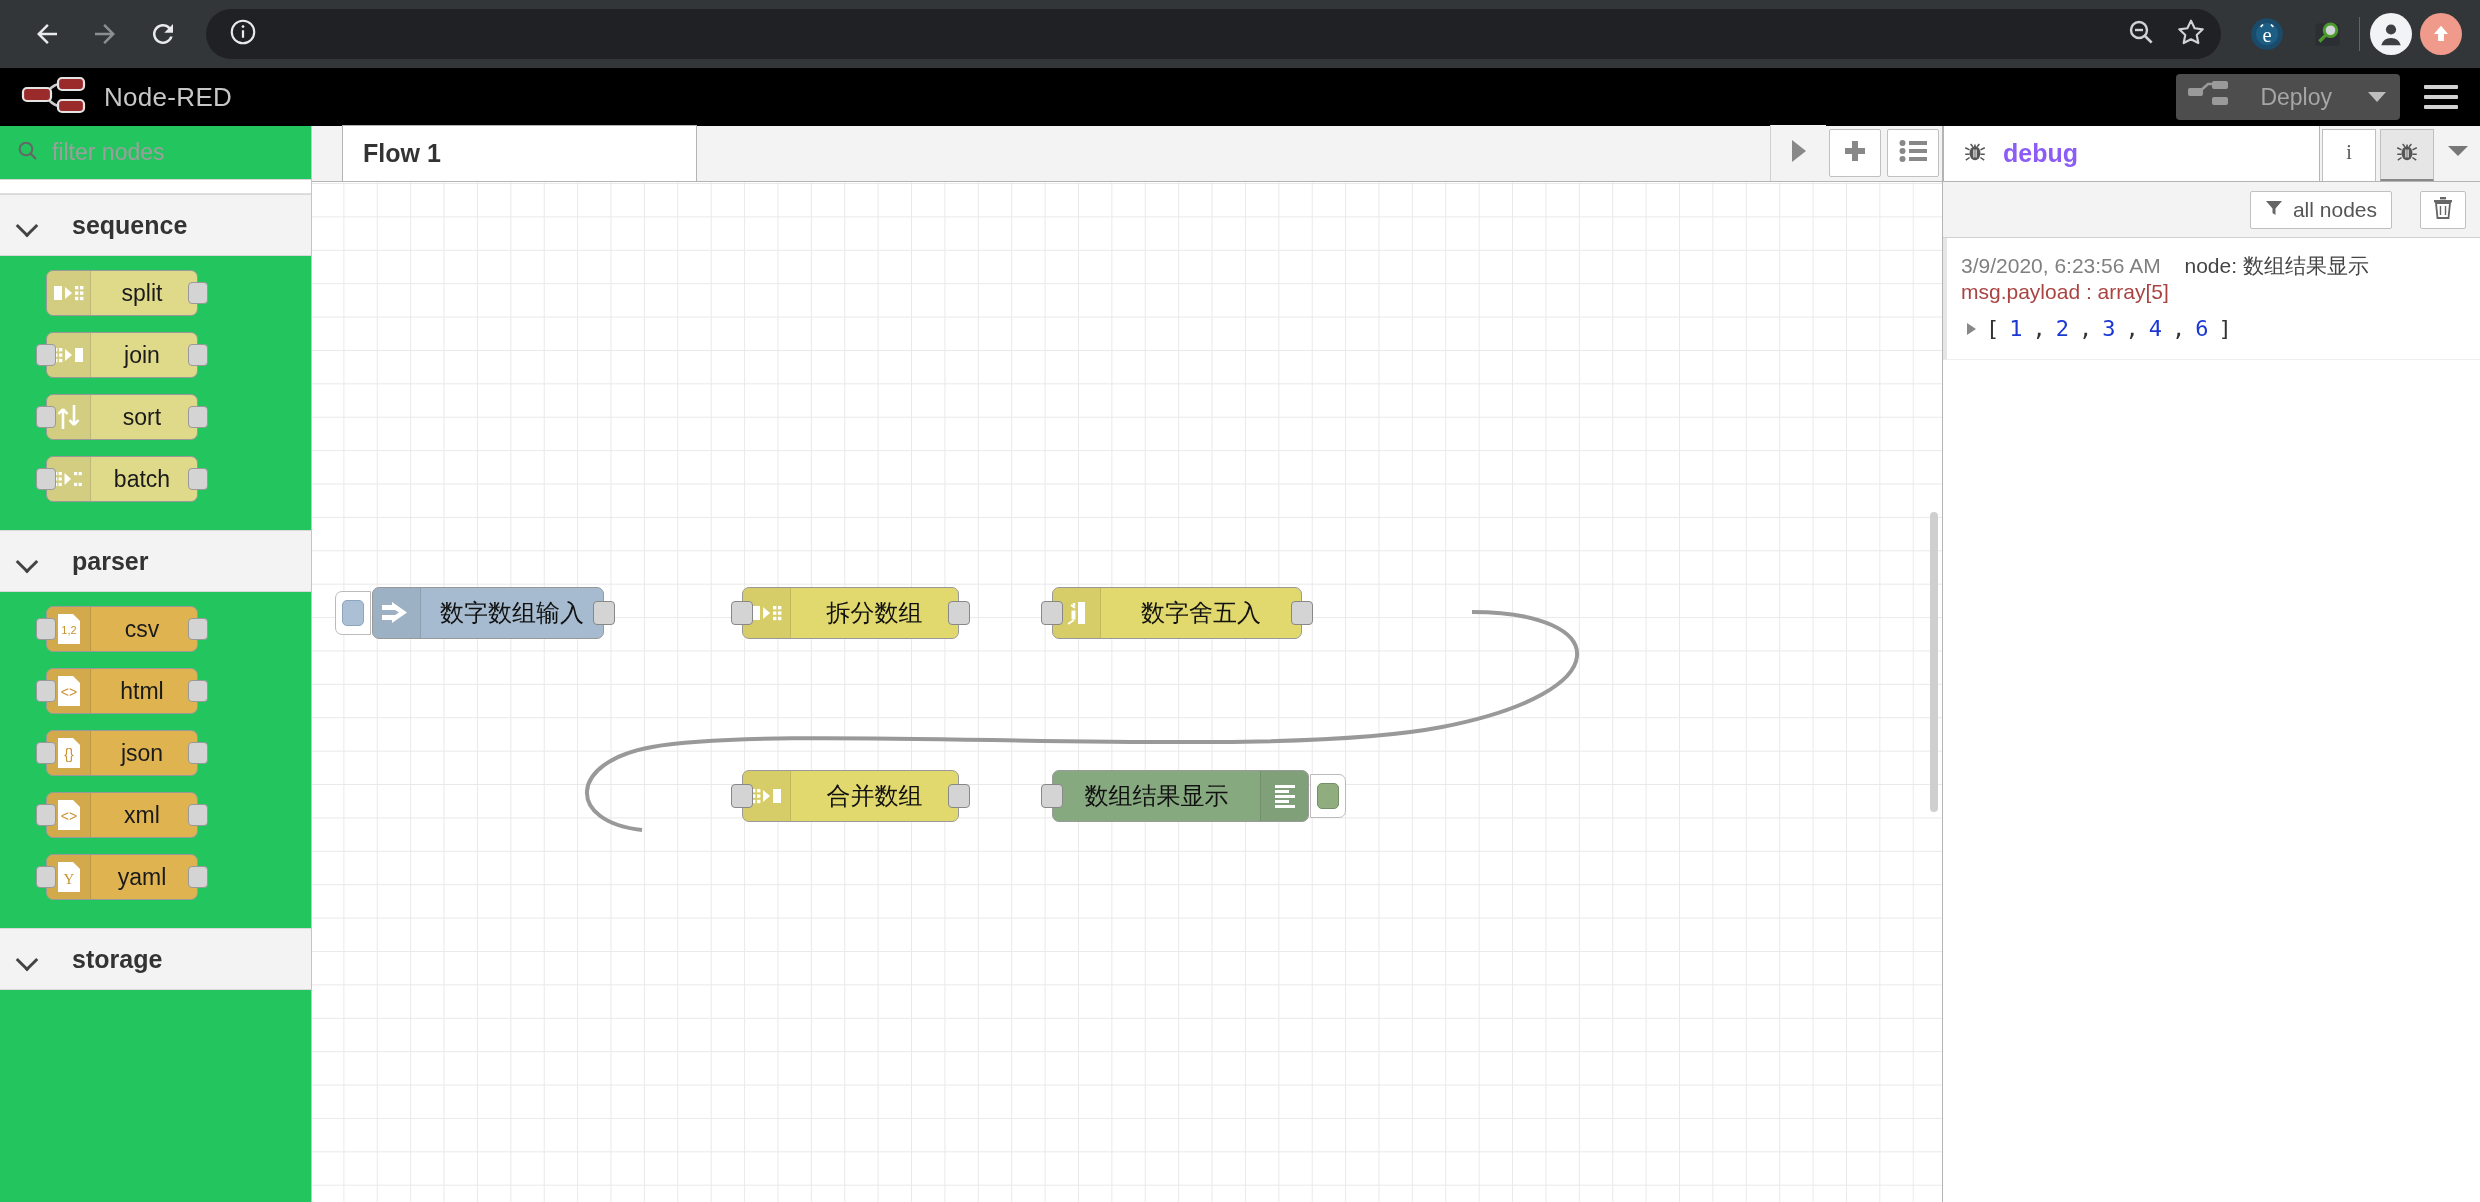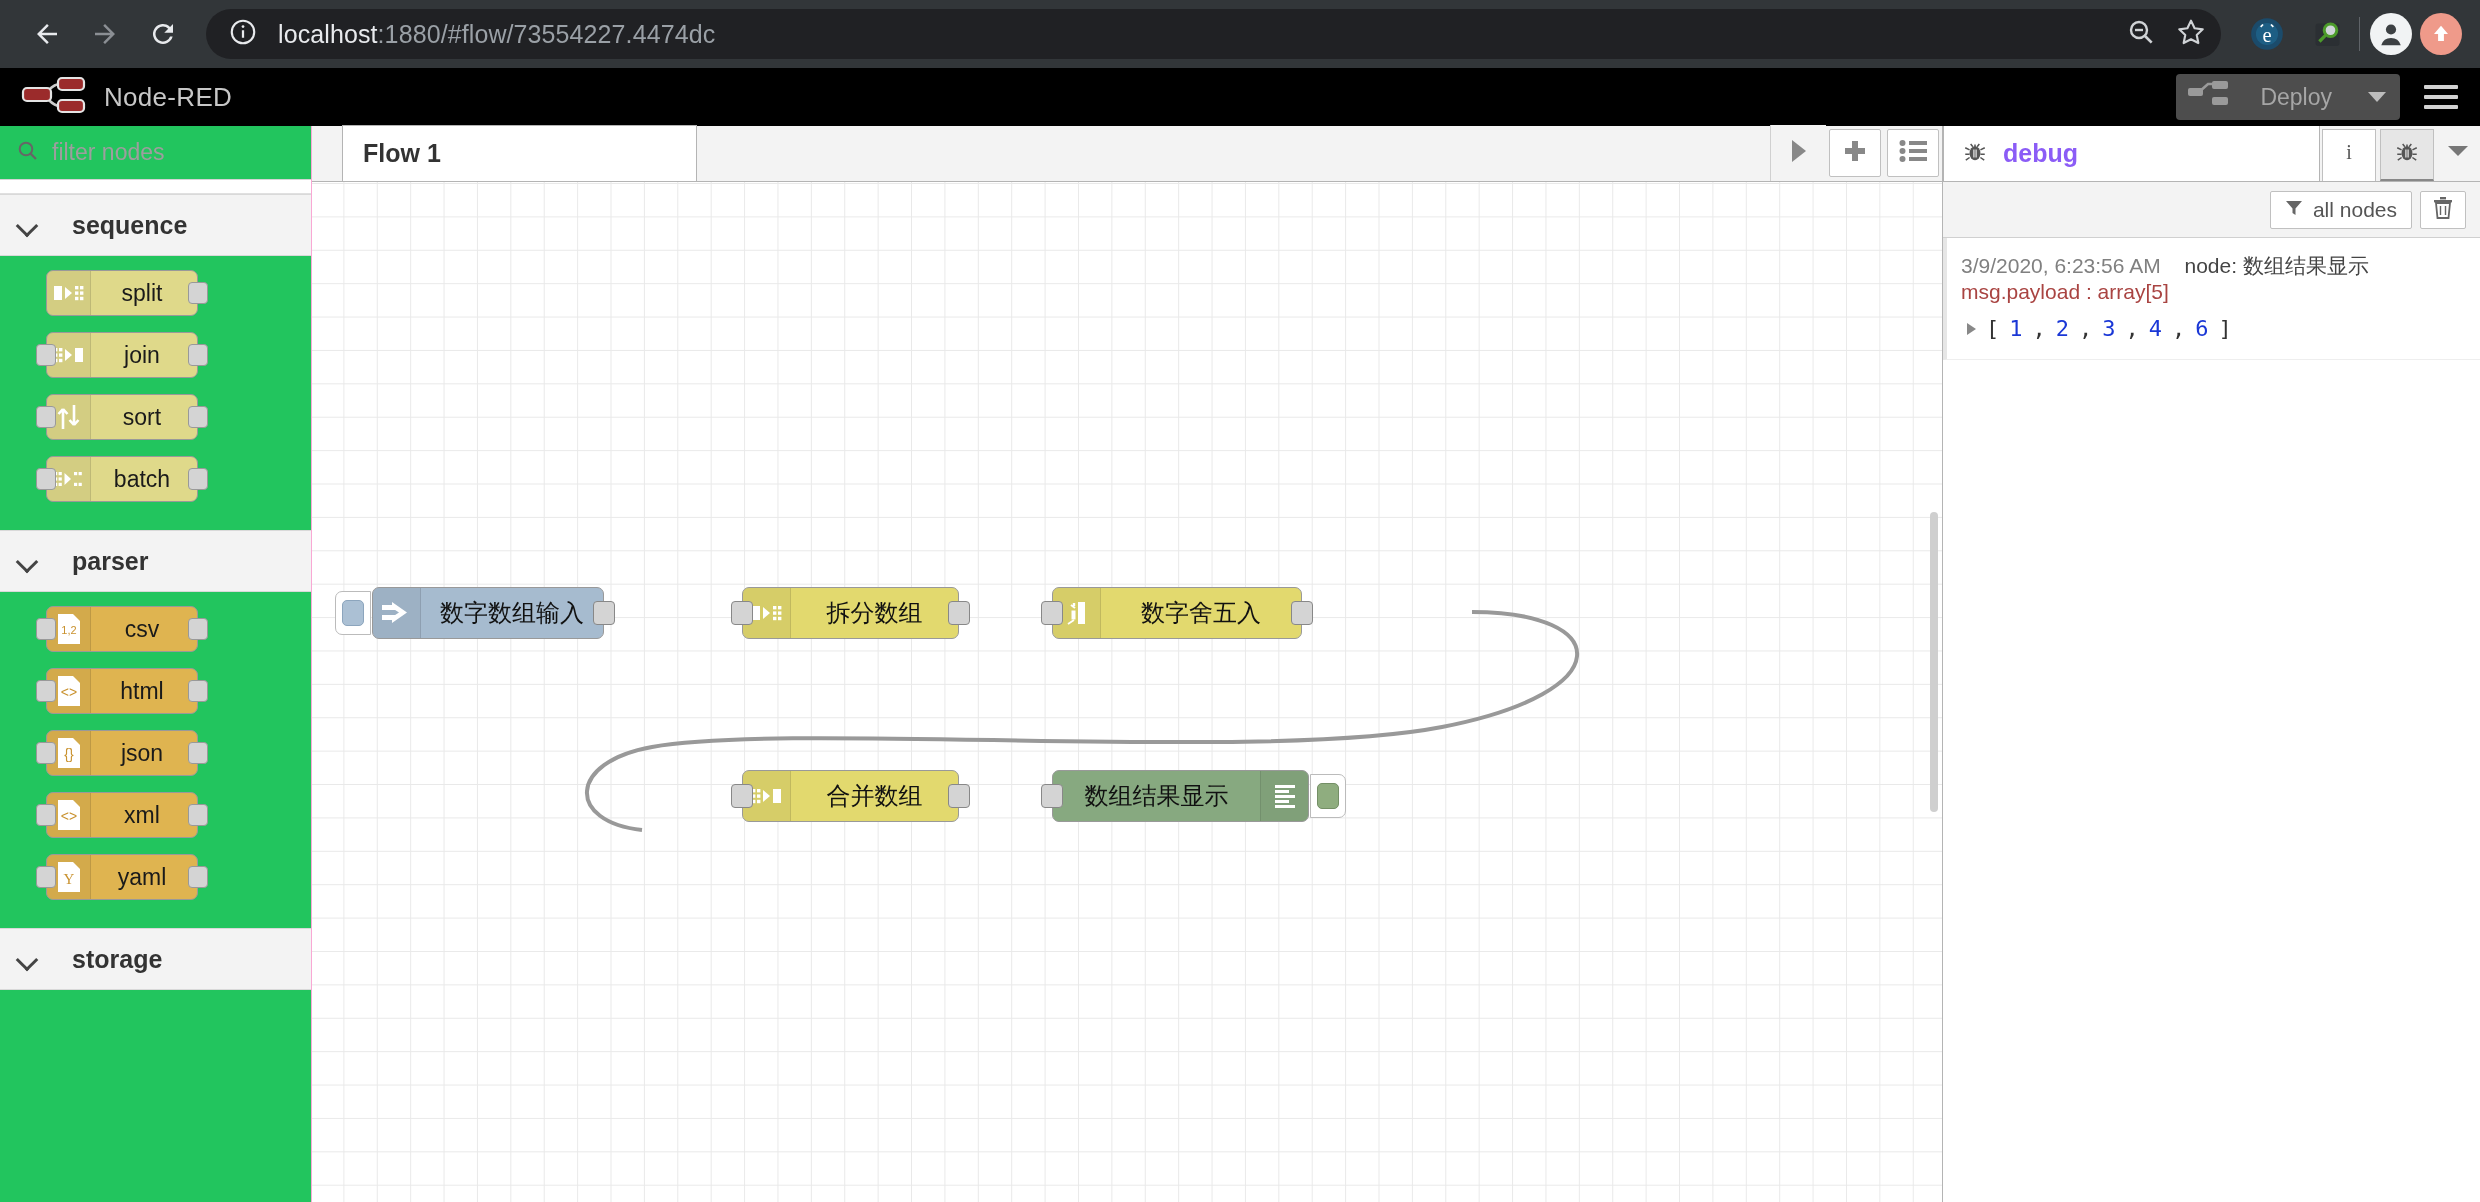--- a/index.html
+++ b/index.html
@@ -241,21 +241,21 @@
     border: 1px solid #c0c0c0; background: #fff;
     display: flex; align-items: center; justify-content: center;
     font-size: 26px; color: #666; border-bottom: none;
   }
   .sb-tb.active { background: #e6e6e6; border-bottom: 2px solid #888; }
   .sb-caret {
     width: 44px; display: flex; align-items: center; justify-content: center;
   }
   .dbg-toolbar {
     height: 56px; background: #f3f3f3; border-bottom: 1px solid #d0d0d0;
-    display: flex; align-items: center; justify-content: flex-end; gap: 8px;
+    display: flex; align-items: center; justify-content: flex-end; gap: 28px;
     padding: 0 14px;
   }
   .dbg-filter {
     height: 38px; border: 1px solid #c0c0c0; background: #fff;
     display: flex; align-items: center; gap: 10px; padding: 0 14px;
     font-size: 21px; color: #555; border-radius: 2px;
   }
   .dbg-trash {
     width: 46px; height: 38px; border: 1px solid #c0c0c0; background: #fff;
     display: flex; align-items: center; justify-content: center; border-radius: 2px;
@@ -301,21 +301,20 @@
   </div>
 
   <div class="omnibox">
     <span class="info-ic">
       <svg width="30" height="30" viewBox="0 0 24 24">
         <circle cx="12" cy="12" r="9" fill="none" stroke="#e8eaed" stroke-width="1.7"></circle>
         <rect x="11.1" y="10.6" width="1.8" height="6" fill="#e8eaed"></rect>
         <circle cx="12" cy="7.6" r="1.1" fill="#e8eaed"></circle>
         </svg>
     </span>
-    <span class="url-text"><b>localhost</b><span>:1880/#flow/73554227.4474dc</span></span>
     <span class="omni-actions">
       <span>
         <svg width="32" height="32" viewBox="0 0 24 24">
           <circle cx="10.5" cy="10.5" r="6" fill="none" stroke="#d0d3d6" stroke-width="1.8"></circle>
           <line x1="7.5" y1="10.5" x2="13.5" y2="10.5" stroke="#d0d3d6" stroke-width="1.8"></line>
           <line x1="15" y1="15" x2="20" y2="20" stroke="#d0d3d6" stroke-width="2"></line>
           </svg>
       </span>
       <span>
         <svg width="32" height="32" viewBox="0 0 24 24">

